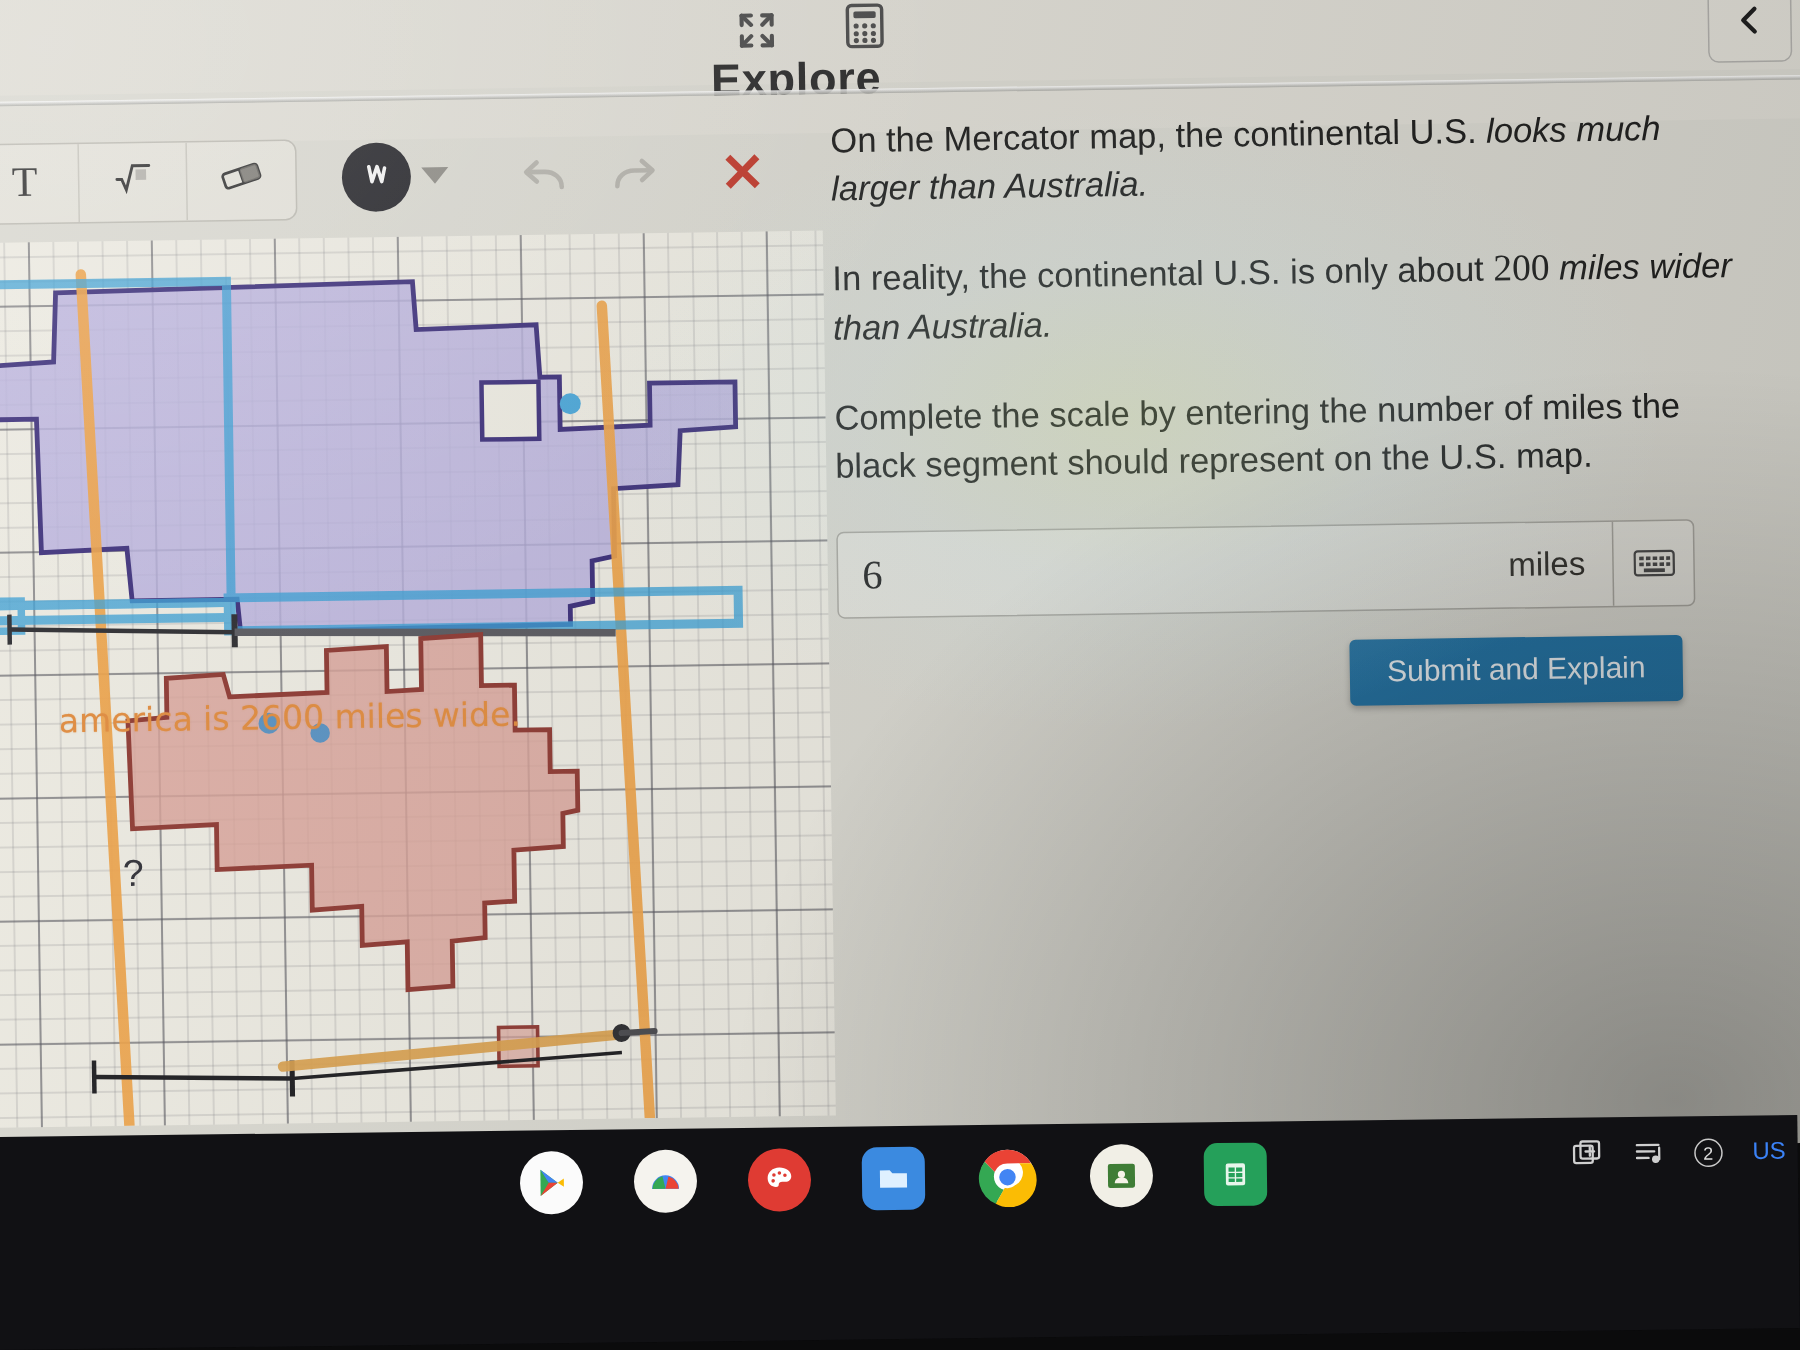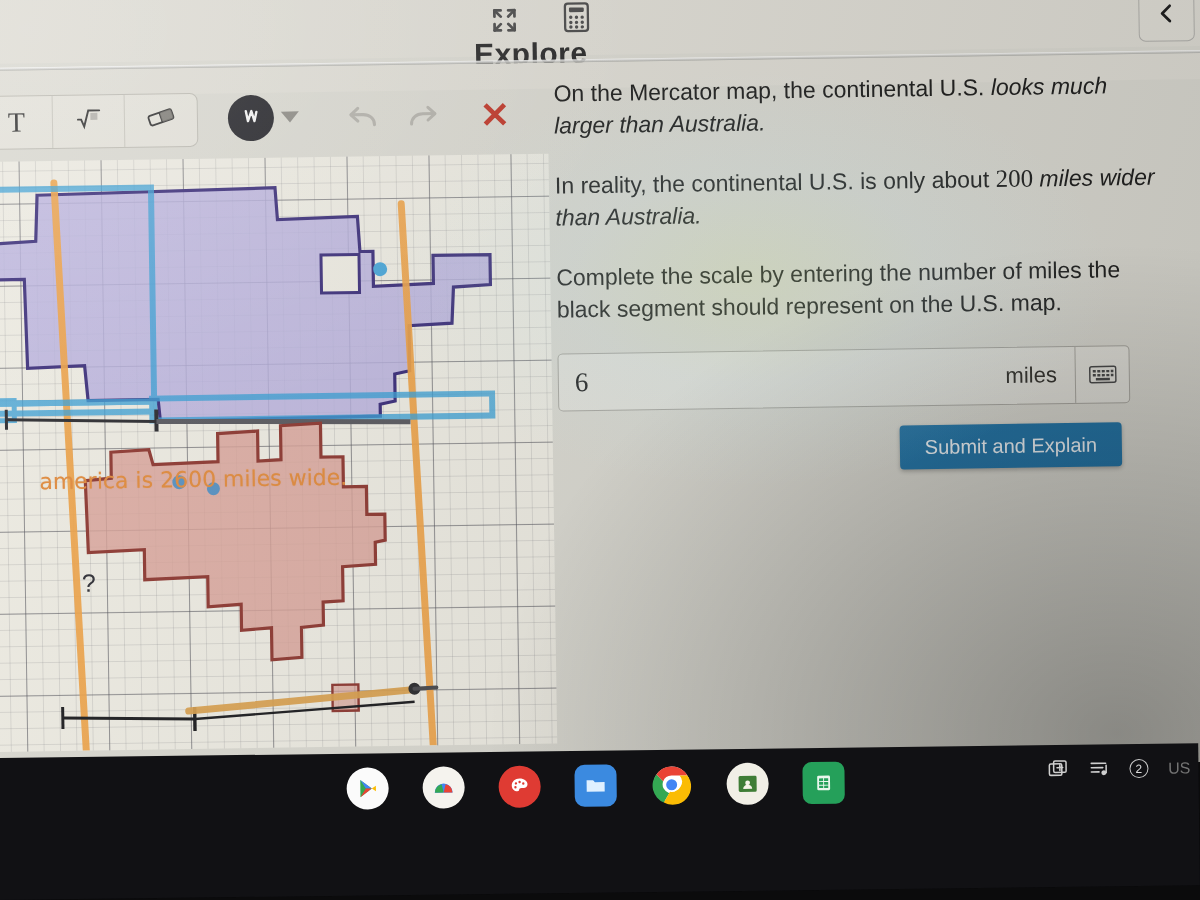--- a/index.html
+++ b/index.html
@@ -319,21 +319,21 @@
     color: #cfcfcf;
   }
   #tray-badge {
     width: 19px; height: 19px;
     border-radius: 50%;
     border: 1.5px solid #c9c9c9;
     font-size: 12px;
     display: flex; align-items: center; justify-content: center;
     color: #dcdcdc;
   }
-  #tray-lang { font-size: 16px; color: #737373; }
+  #tray-lang { font-size: 16px; color: #3b82f6; }
   .tray-item { display: flex; align-items: center; gap: 6px; }
 
   
   #bezel-left {
     position: absolute;
     left: 0; bottom: 0;
     width: 1200px; height: 120px;
     background: #0a0a0c;
     z-index: 70;
     transform: rotate(-0.7deg);

